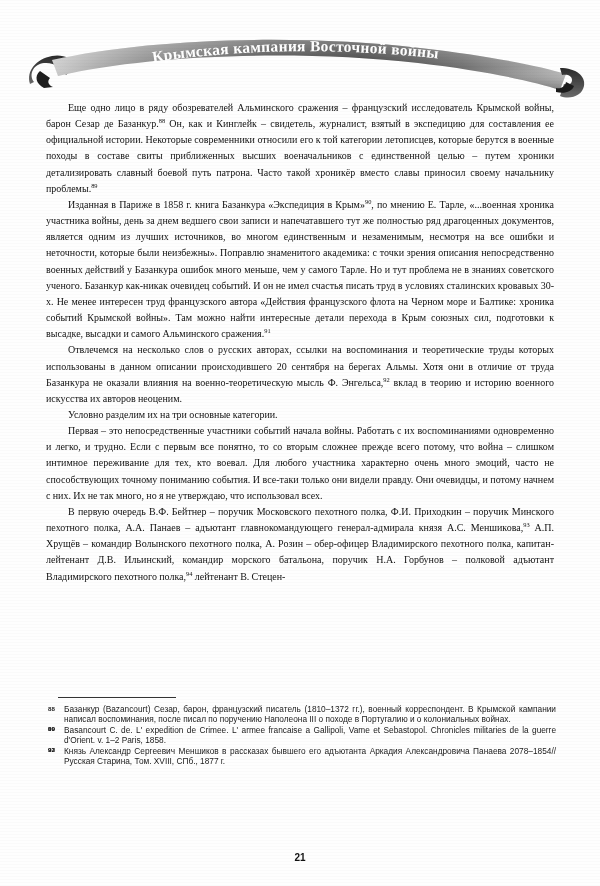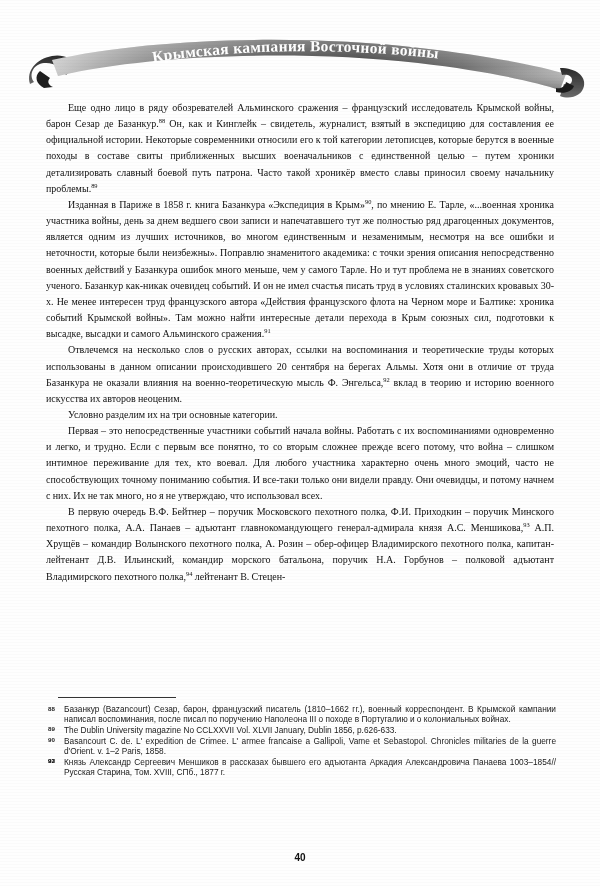--- a/index.html
+++ b/index.html
@@ -212,36 +212,35 @@
     <p class="body-par">Условно разделим их на три основные категории.</p>
     <p class="body-par">Первая – это непосредственные участники событий начала войны. Работать с их воспоминаниями одновременно и легко, и трудно. Если с первым все понятно, то со вторым сложнее прежде всего потому, что война – слишком интимное переживание для тех, кто воевал. Для любого участника характерно очень много эмоций, часто не способствующих точному пониманию события. И все-таки только они видели правду. Они очевидцы, и потому начнем с них. Их не так много, но я не утверждаю, что использовал всех.</p>
     <p class="body-par">В первую очередь В.Ф. Бейтнер – поручик Московского пехотного полка, Ф.И. Приходкин – поручик Минского пехотного полка, А.А. Панаев – адъютант главнокомандующего генерал-адмирала князя А.С. Меншикова,<sup>93</sup> А.П. Хрущёв – командир Волынского пехотного полка, А. Розин – обер-офицер Владимирского пехотного полка, капитан-лейтенант Д.В. Ильинский, командир морского батальона, поручик Н.А. Горбунов – полковой адъютант Владимирского пехотного полка,<sup>94</sup> лейтенант В. Стецен-</p>
   </div>
 
   <div class="footnotes">
     <div class="fn-rule"></div>
     <ul class="fn-list" id="footnote-list">
         <li class="fn-item">
         <span class="fn-num">88</span>
-        <span class="fn-text">Базанкур (Bazancourt) Сезар, барон, французский писатель (1810–1662 гг.), военный корреспондент. В Крымской кампании написал воспоминания, после писал по поручению Наполеона III о походе в Португалию и о колониальных войнах.</span>
+        <span class="fn-text">Базанкур (Bazancourt) Сезар, барон, французский писатель (1810–1372 гг.), военный корреспондент. В Крымской кампании написал воспоминания, после писал по поручению Наполеона III о походе в Португалию и о колониальных войнах.</span>
       </li>
         <li class="fn-item">
         <span class="fn-num">89</span>
-        <span class="fn-text">The Dublin University magazine No CCLXXVII Vol. XLVII January, Dublin 1856, p.626-633.</span>
       </li>
         <li class="fn-item">
         <span class="fn-num">90</span>
         <span class="fn-text">Basancourt C. de. L' expedition de Crimee. L' armee francaise a Gallipoli, Vame et Sebastopol. Chronicles militaries de la guerre d'Orient. v. 1–2 Paris, 1858.</span>
       </li>
         <li class="fn-item">
         <span class="fn-num">92</span>
       </li>
         <li class="fn-item">
         <span class="fn-num">93</span>
-        <span class="fn-text">Князь Александр Сергеевич Меншиков в рассказах бывшего его адъютанта Аркадия Александровича Панаева 1003–1854//Русская Старина, Том. XVIII, СПб., 1877 г.</span>
+        <span class="fn-text">Князь Александр Сергеевич Меншиков в рассказах бывшего его адъютанта Аркадия Александровича Панаева 2078–1854//Русская Старина, Том. XVIII, СПб., 1877 г.</span>
       </li>
       </ul>
   </div>
 
-  <div class="page-number">40</div>
+  <div class="page-number">21</div>
 
   <div class="scan-noise"></div>
 </div>
 
 </body></html>

